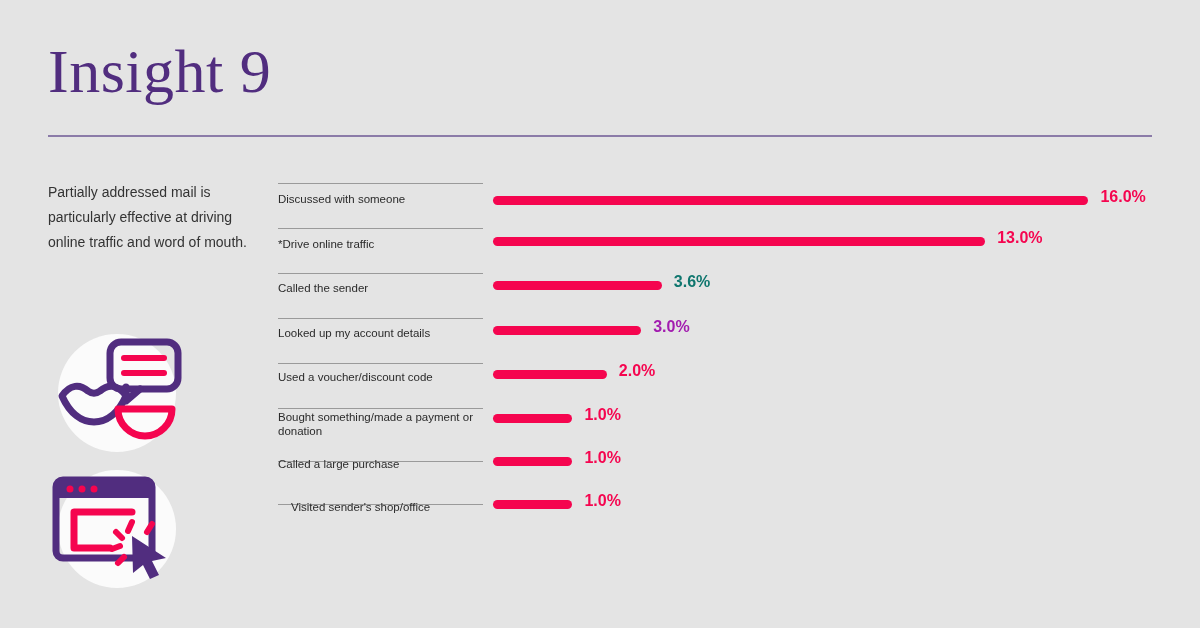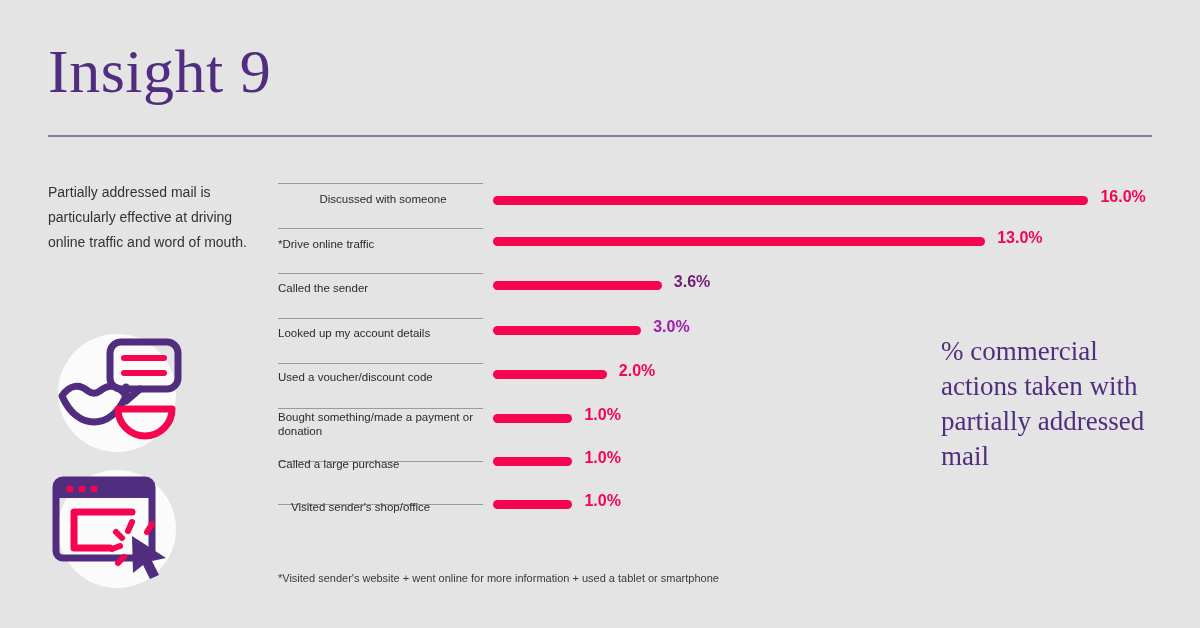--- a/index.html
+++ b/index.html
@@ -121,35 +121,35 @@
       <line x1="64" y1="79" x2="72" y2="76" stroke="#F5054F" stroke-width="6" stroke-linecap="round"></line>
       <line x1="70" y1="93" x2="76" y2="87" stroke="#F5054F" stroke-width="6" stroke-linecap="round"></line>
 
       <path d="M84 66 L118 88 L104 91 L111 105 L102 109 L95 95 L85 103 Z" fill="#512D7F"></path>
     </svg>
   </div>
 
   <div class="chart" id="chart-root">
       <div class="row">
         <div class="sep" style="top: 0px;"></div>
-        <div class="cat" style="top: 9px; text-align: center;">Discussed with someone</div>
+        <div class="cat" style="top: 9px;">Discussed with someone</div>
         <div class="bar" style="left: 215px; top: 13px; width: 595.4px; background: rgb(245, 5, 79);"></div>
         <div class="val" style="left: 822.4px; top: 5px; color: rgb(245, 5, 79);">16.0%</div>
       </div>
       <div class="row">
         <div class="sep" style="top: 45px;"></div>
         <div class="cat" style="top: 54px;">*Drive online traffic</div>
         <div class="bar" style="left: 215px; top: 54px; width: 492.2px; background: rgb(245, 5, 79);"></div>
         <div class="val" style="left: 719.2px; top: 46px; color: rgb(245, 5, 79);">13.0%</div>
       </div>
       <div class="row">
         <div class="sep" style="top: 90px;"></div>
         <div class="cat" style="top: 98px;">Called the sender</div>
         <div class="bar" style="left: 215px; top: 98px; width: 168.84px; background: rgb(245, 5, 79);"></div>
-        <div class="val" style="left: 395.84px; top: 90px; color: #701a75;">3.6%</div>
+        <div class="val" style="left: 395.84px; top: 90px; color: #0f766e;">3.6%</div>
       </div>
       <div class="row">
         <div class="sep" style="top: 135px;"></div>
         <div class="cat" style="top: 143px;">Looked up my account details</div>
         <div class="bar" style="left: 215px; top: 143px; width: 148.2px; background: rgb(245, 5, 79);"></div>
         <div class="val" style="left: 375.2px; top: 135px; color: #a21caf;">3.0%</div>
       </div>
       <div class="row">
         <div class="sep" style="top: 180px;"></div>
         <div class="cat" style="top: 187px;">Used a voucher/discount code</div>
@@ -169,17 +169,15 @@
         <div class="val" style="left: 306.4px; top: 266px; color: rgb(245, 5, 79);">1.0%</div>
       </div>
       <div class="row">
         <div class="sep" style="top: 321px;"></div>
         <div class="cat" style="top: 317px; margin-left: 13px;">Visited sender's shop/office</div>
         <div class="bar" style="left: 215px; top: 317px; width: 79.4px; background: rgb(245, 5, 79);"></div>
         <div class="val" style="left: 306.4px; top: 309px; color: rgb(245, 5, 79);">1.0%</div>
       </div>
     </div>
 
-  <p class="footnote">*Visited sender's website + went online for more information + used a tablet or smartphone</p>
 
-  <p class="caption">% commercial actions taken with partially addressed mail</p>
 
 </div>
 
 </body></html>

